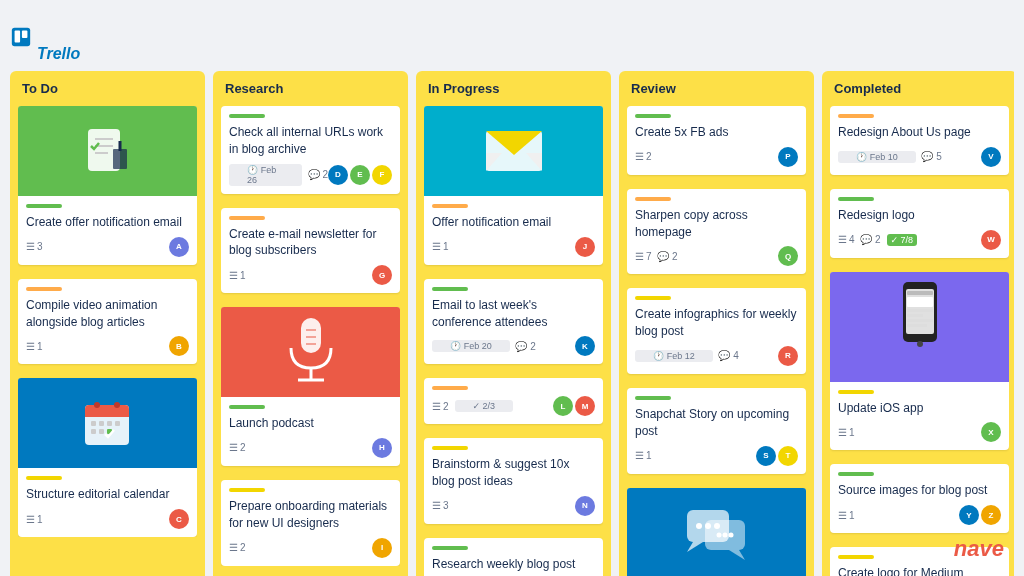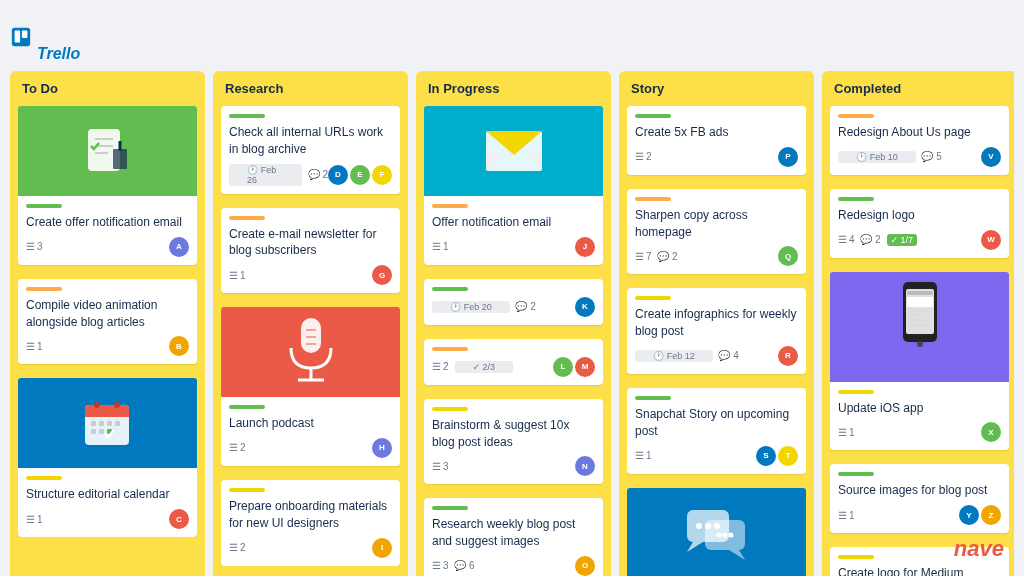--- a/index.html
+++ b/index.html
@@ -313,20 +313,21 @@
             <div class="meta-left">
               <span class="meta-item"><span class="meta-icon">☰</span>1</span>
             </div>
             <div class="avatar" style="background:#eb5a46">J</div>
           </div>
     </div>
 
     <div class="card">
 
       <div class="label-bar" style="background:#61bd4f"></div>
+      <div class="card-title">Email to last week's conference attendees</div>
       <div class="card-meta-row">
             <div class="meta-left">
               <span class="badge date">🕐 Feb 20</span>
               <span class="meta-item"><span class="meta-icon">💬</span>2</span>
             </div>
             <div class="avatar" style="background:#0079bf">K</div>
           </div>
     </div>
 
     <div class="card">
@@ -364,21 +365,21 @@
             <div class="meta-left">
               <span class="meta-item"><span class="meta-icon">☰</span>3</span>
               <span class="meta-item"><span class="meta-icon">💬</span>6</span>
             </div>
             <div class="avatar" style="background:#f0a500">O</div>
           </div>
     </div>
   </div>
     </div>
     <div class="column">
-      <div class="column-title">Story</div>
+      <div class="column-title">Review</div>
       <div class="cards-container">
     <div class="card">
 
       <div class="label-bar" style="background:#61bd4f"></div>
       <div class="card-title">Create 5x FB ads</div>
       <div class="card-meta-row">
             <div class="meta-left">
               <span class="meta-item"><span class="meta-icon">☰</span>2</span>
             </div>
             <div class="avatar" style="background:#0079bf">P</div>
@@ -464,21 +465,21 @@
     </div>
 
     <div class="card">
 
       <div class="label-bar" style="background:#61bd4f"></div>
       <div class="card-title">Redesign logo</div>
       <div class="card-meta-row">
             <div class="meta-left">
               <span class="meta-item"><span class="meta-icon">☰</span>4</span>
               <span class="meta-item"><span class="meta-icon">💬</span>2</span>
-              <span class="completed-badge">✓ 1/7</span>
+              <span class="completed-badge">✓ 7/8</span>
             </div>
             <div class="avatar" style="background:#eb5a46">W</div>
           </div>
     </div>
 
     <div class="card">
       <div class="card-image" style="background:#7b68ee; border-radius:3px 3px 0 0; height:110px;">
       <svg width="70" height="100" viewBox="0 0 70 100">
         <rect x="18" y="5" width="34" height="60" rx="5" fill="#222"></rect>
         <rect x="21" y="12" width="28" height="45" rx="2" fill="#e0e0e0"></rect>

